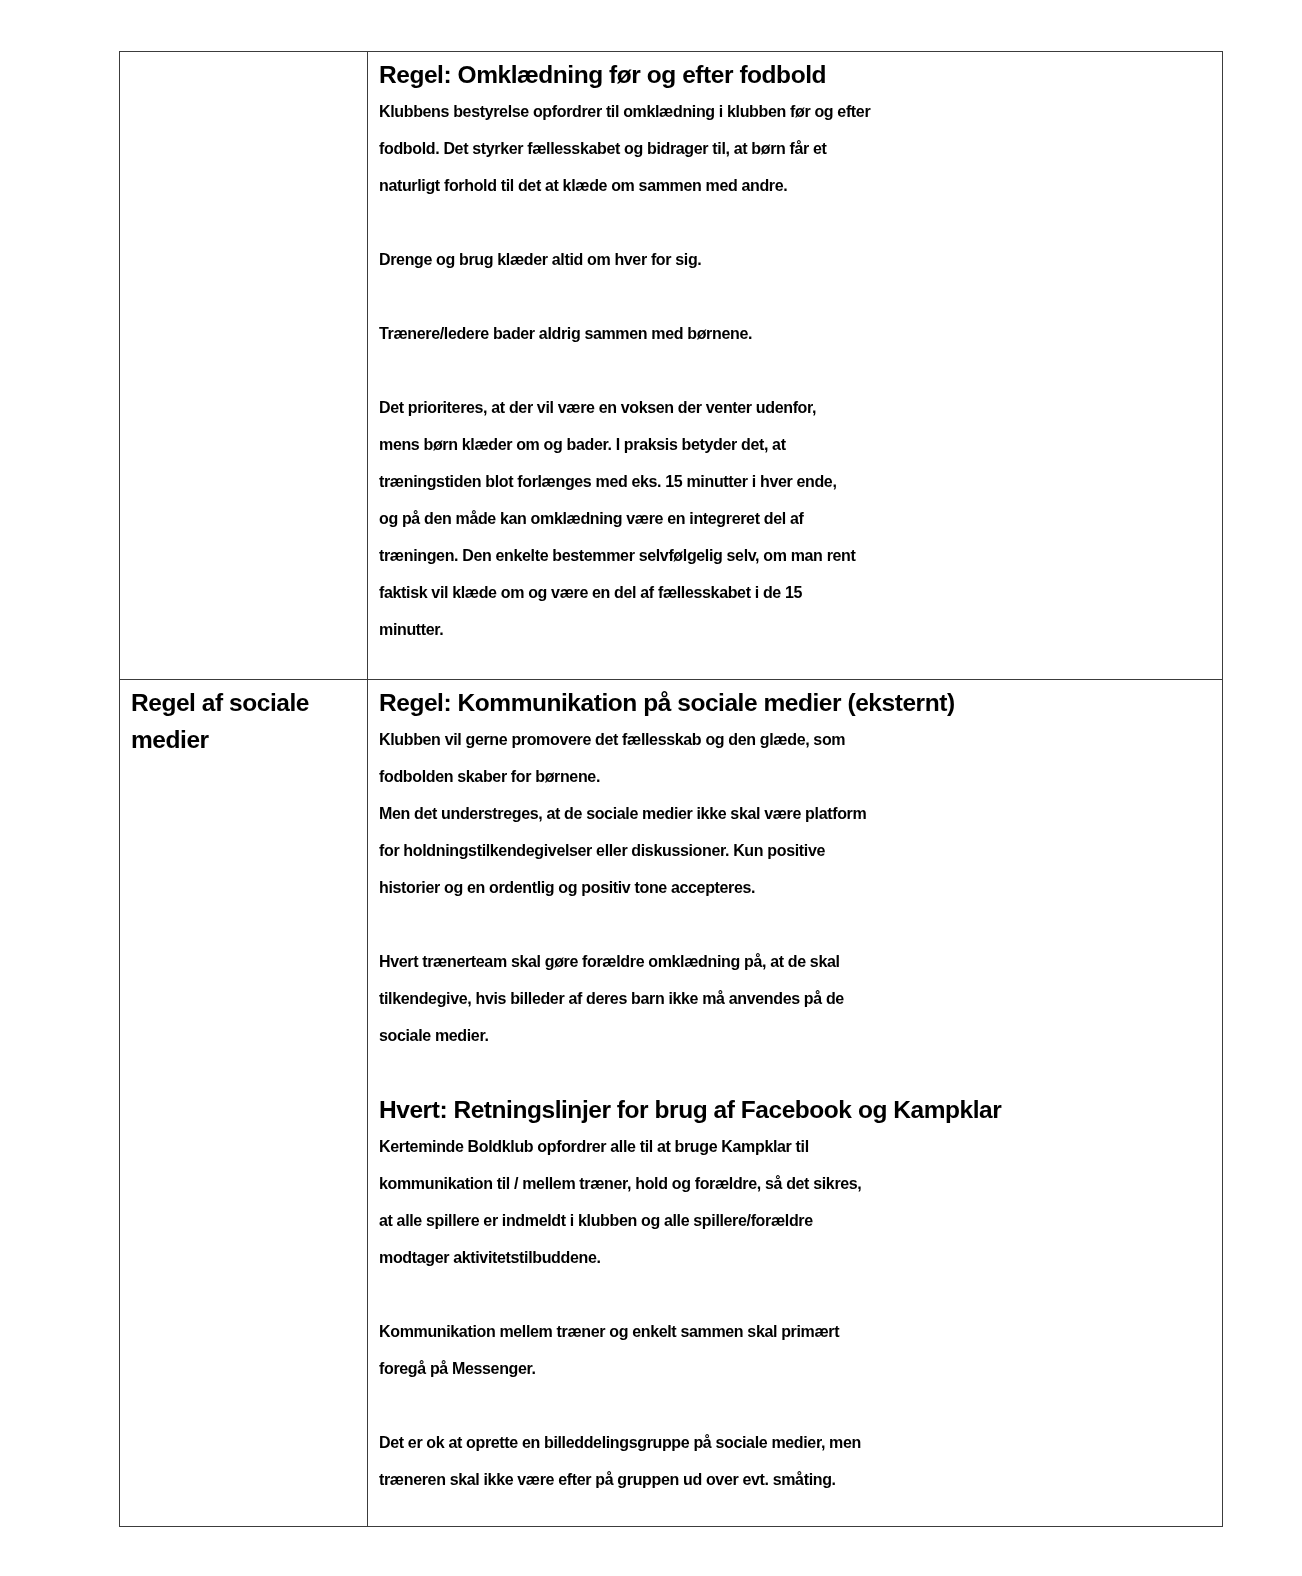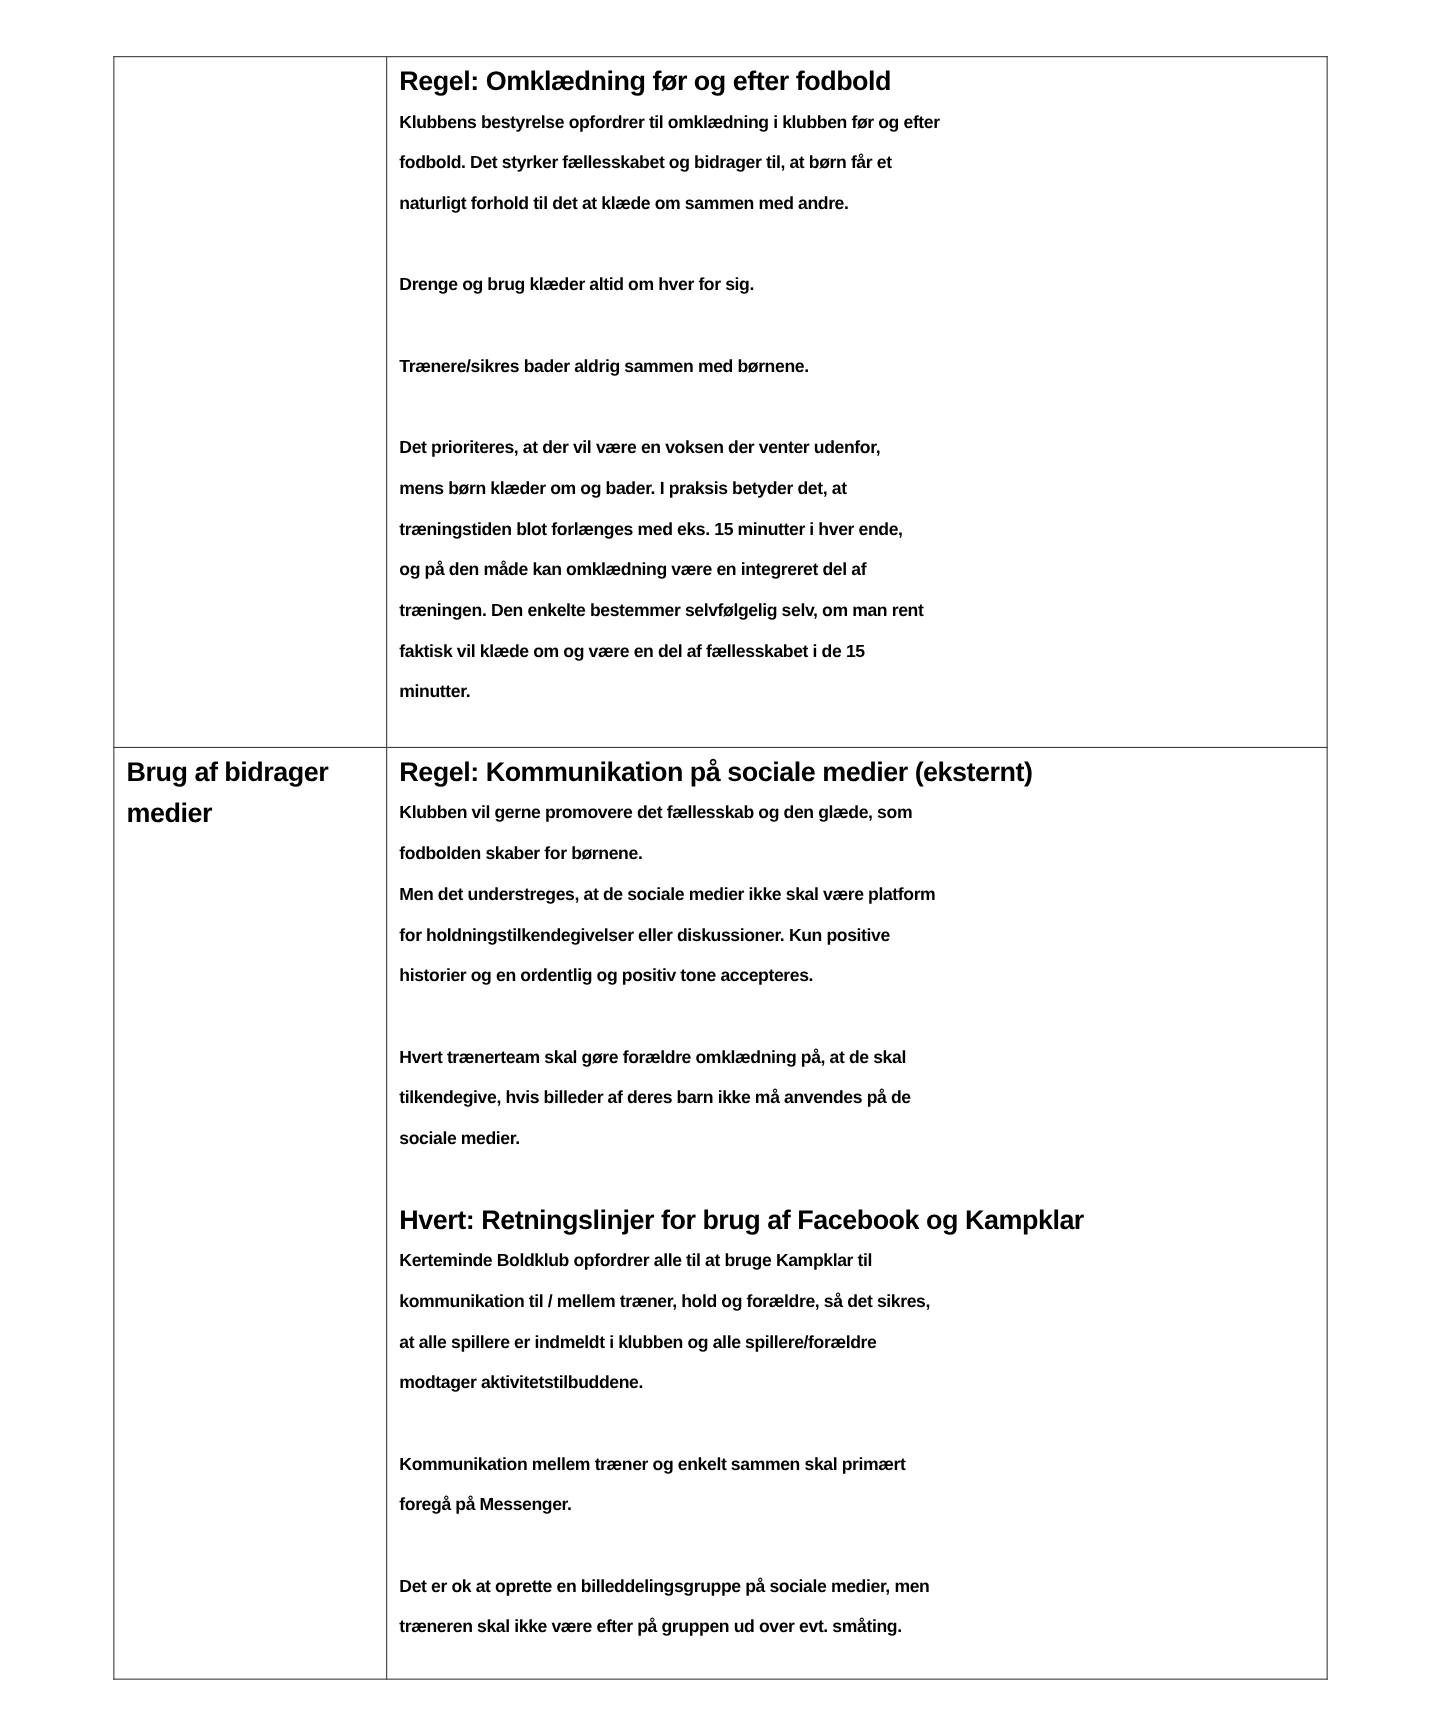--- a/index.html
+++ b/index.html
@@ -10,21 +10,21 @@
     body {
       width: 1302px;
       height: 1576px;
       position: relative;
       overflow: hidden;
       font-family: "Liberation Sans", sans-serif;
       color: #000000;
     }
     .doc-table {
       position: absolute;
-      left: 103px;
+      left: 119px;
       top: 51px;
       width: 1103px;
       border-collapse: collapse;
       table-layout: fixed;
     }
     .doc-table td {
       border: 1.5px solid #3c3c3c;
       vertical-align: top;
       padding: 0;
     }
@@ -81,37 +81,37 @@
     <td>
       <div class="cell-right-inner">
         <div>
           <p class="rule-title">Regel: Omklædning før og efter fodbold</p>
           <p class="para">Klubbens bestyrelse opfordrer til omklædning i klubben før og efter
 fodbold. Det styrker fællesskabet og bidrager til, at børn får et
 naturligt forhold til det at klæde om sammen med andre.</p>
           <div class="gap"></div>
           <p class="para">Drenge og brug klæder altid om hver for sig.</p>
           <div class="gap"></div>
-          <p class="para">Trænere/sikres bader aldrig sammen med børnene.</p>
+          <p class="para">Trænere/ledere bader aldrig sammen med børnene.</p>
           <div class="gap"></div>
           <p class="para">Det prioriteres, at der vil være en voksen der venter udenfor,
 mens børn klæder om og bader. I praksis betyder det, at
 træningstiden blot forlænges med eks. 15 minutter i hver ende,
 og på den måde kan omklædning være en integreret del af
 træningen. Den enkelte bestemmer selvfølgelig selv, om man rent
 faktisk vil klæde om og være en del af fællesskabet i de 15
 minutter.</p>
         </div>
       </div>
     </td>
   </tr>
   <tr class="row-2">
     <td>
       <div class="cell-left-inner">
-        <div class="topic-label" style="white-space: pre-line;">Brug af bidrager
+        <div class="topic-label" style="white-space: pre-line;">Regel af sociale
 medier</div>
       </div>
     </td>
     <td>
       <div class="cell-right-inner">
         <div>
           <p class="rule-title">Regel: Kommunikation på sociale medier (eksternt)</p>
           <p class="para">Klubben vil gerne promovere det fællesskab og den glæde, som
 fodbolden skaber for børnene.
 Men det understreges, at de sociale medier ikke skal være platform

